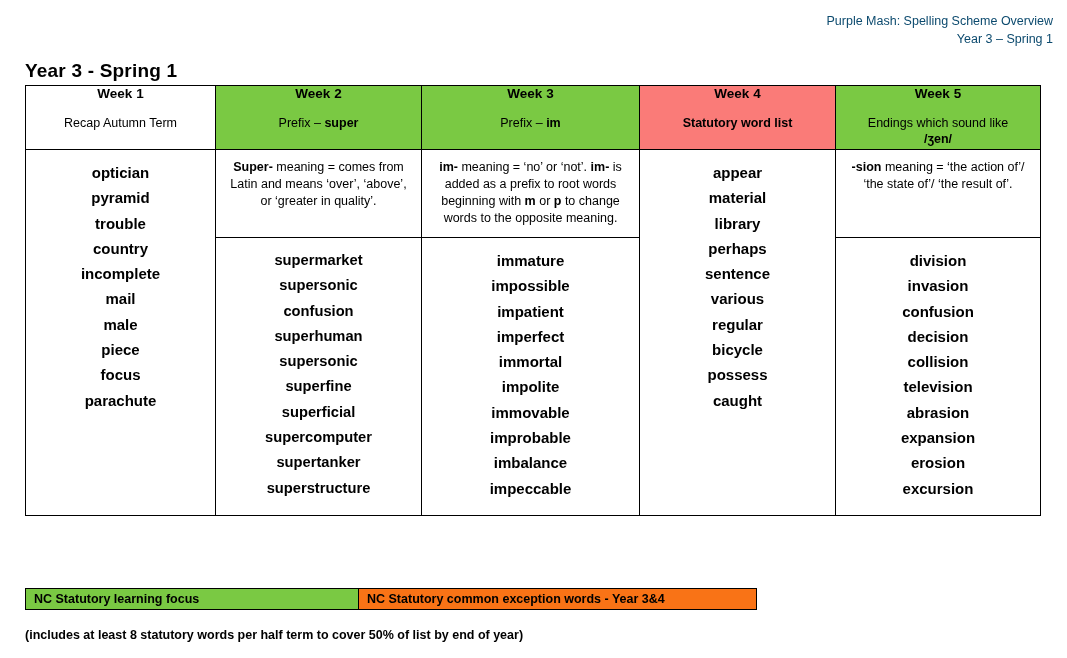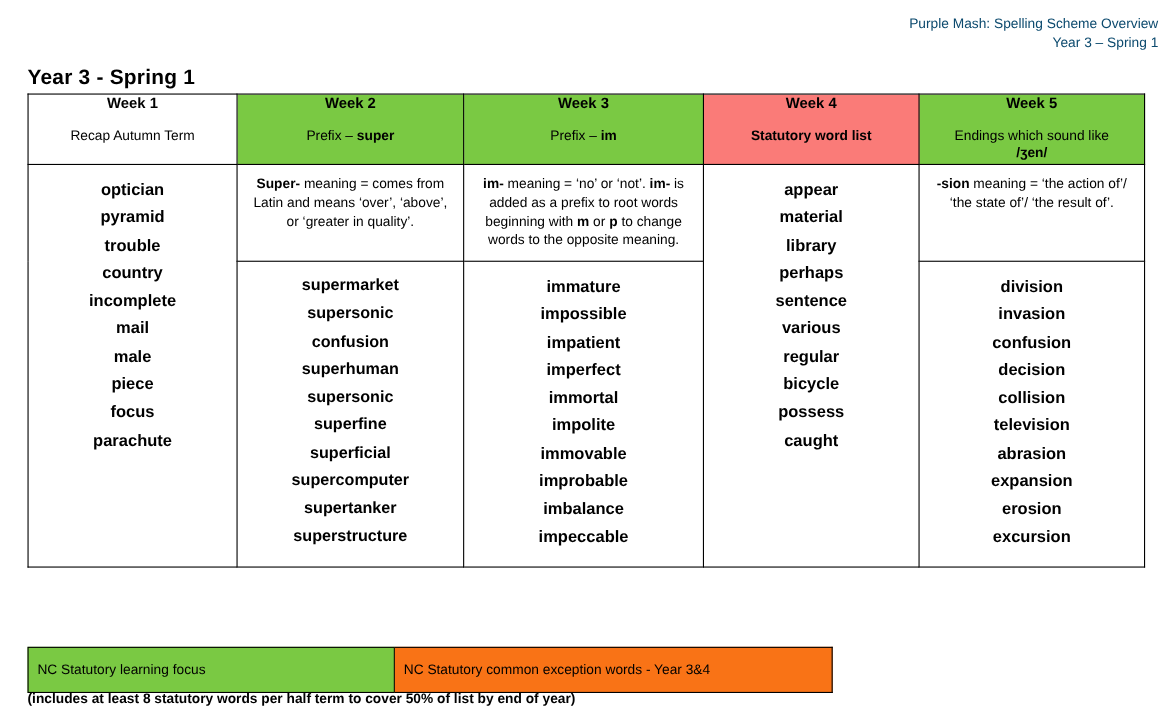--- a/index.html
+++ b/index.html
@@ -90,24 +90,24 @@
 
   .legend {
     position: absolute;
     top: 588px;
     left: 25px;
     display: flex;
   }
   .legend-box {
     border: 1px solid #000;
     font-size: 12.5px;
-    font-weight: normal;
+    font-weight: bold;
     padding: 6px 8px 7px 8px;
     box-sizing: border-box;
-    height: 42px;
+    height: 22px;
     display: flex;
     align-items: center;
   }
   .legend-box.a { width: 334px; background: #7ac943; }
   .legend-box.b { width: 398px; background: #f97316; border-left: none; }
 
   .footnote {
     position: absolute;
     top: 628px;
     left: 25px;

